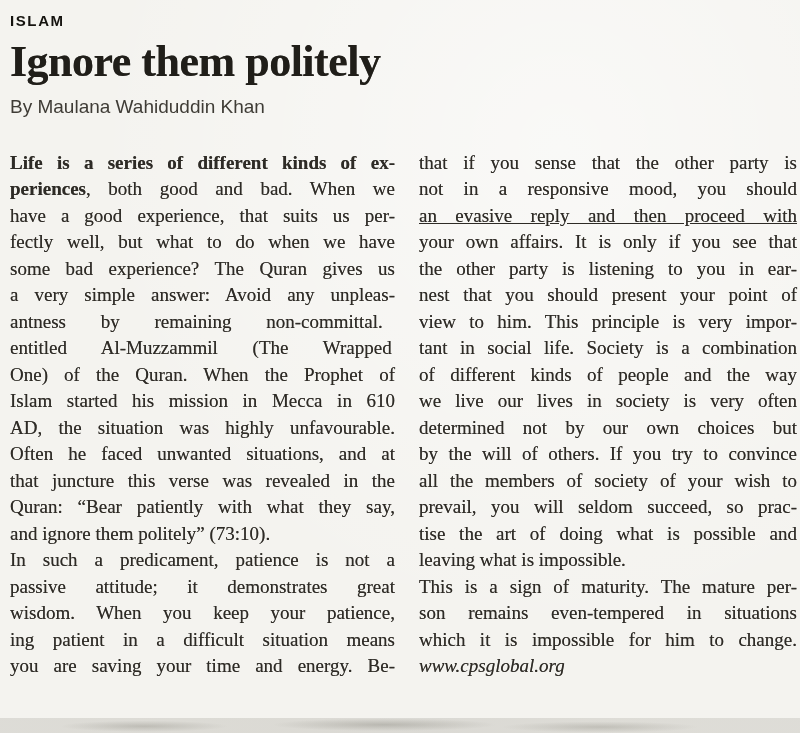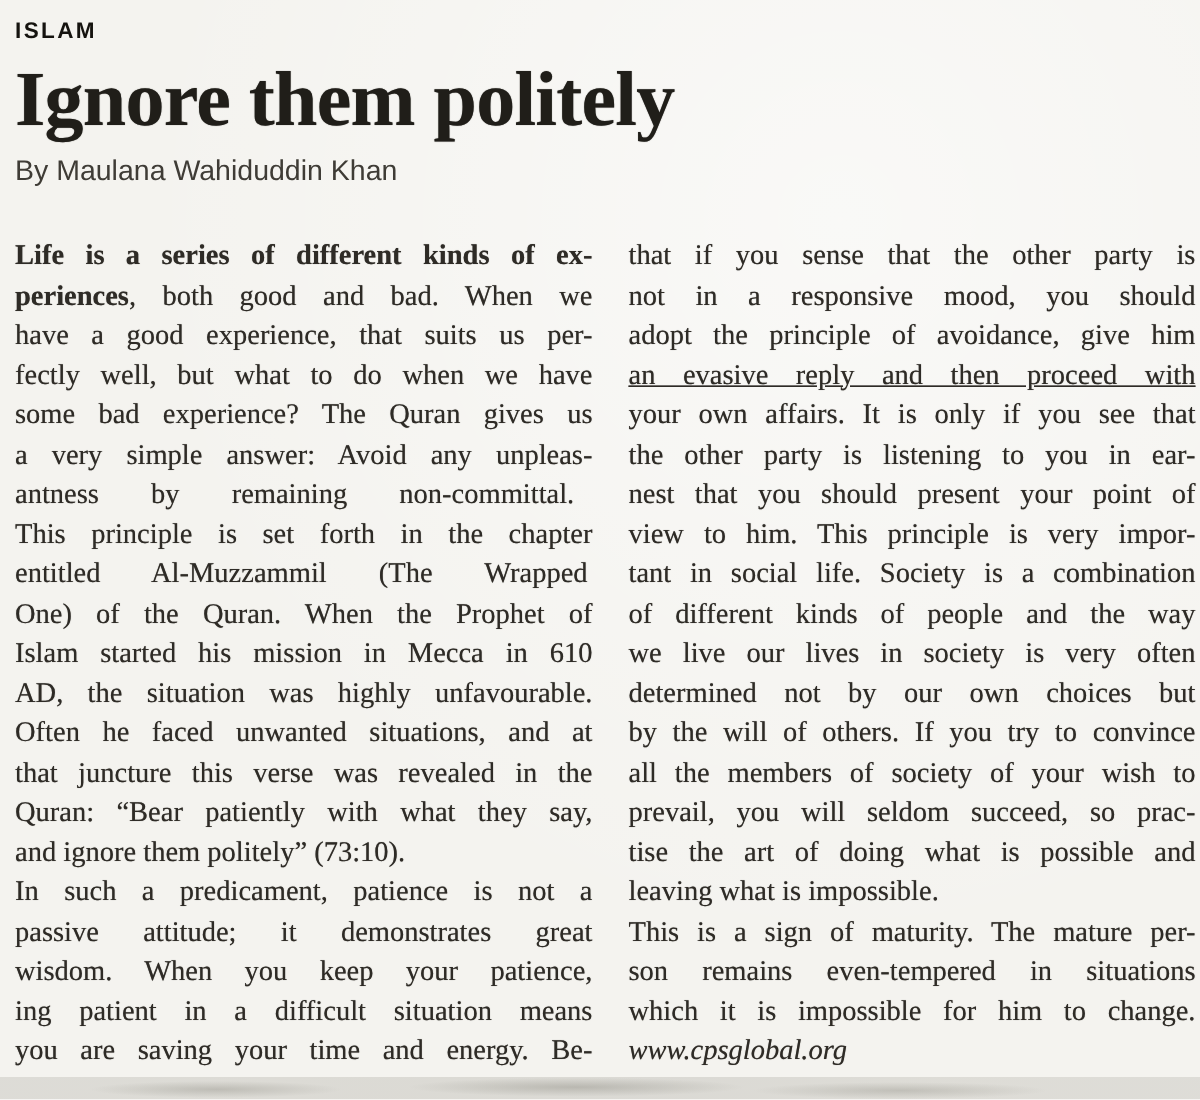--- a/index.html
+++ b/index.html
@@ -13,21 +13,21 @@
     color: #2e2b26;
   }
   .inner { padding: 12px 8px 0 10px; }
   .kicker {
     font-family: "Liberation Sans", sans-serif;
     font-weight: bold; font-size: 15px; line-height: 18px;
     letter-spacing: 1.6px; color: #15130f;
   }
   .headline {
     font-family: "Liberation Serif", serif;
-    font-weight: bold; font-size: 52px; line-height: 1.02;
+    font-weight: bold; font-size: 44px; line-height: 1.02;
     letter-spacing: -0.5px; color: #201e19; margin-top: 10px;
     text-shadow: 0 0 0.6px rgba(32,30,25,0.7);
   }
   .byline {
     font-family: "Liberation Sans", sans-serif;
     font-size: 19px; line-height: 19px; color: #3f3c36; margin-top: 12px;
   }
   .columns { display: flex; gap: 24px; margin-top: 34px; justify-content: space-between; }
   .col { flex: 0 0 auto; }
   .col-left  { width: 385px; }
@@ -58,39 +58,37 @@
     <div class="byline">By Maulana Wahiduddin Khan</div>
     <div class="columns">
       <div class="col col-left">
           <div class="line"><span class="ln" style="word-spacing: 9.51px;"><b>Life is a series of different kinds of ex-</b></span></div>
           <div class="line"><span class="ln" style="word-spacing: 12.86px;"><b>periences</b>, both good and bad. When we</span></div>
           <div class="line"><span class="ln" style="word-spacing: 10.28px;">have a good experience, that suits us per-</span></div>
           <div class="line"><span class="ln" style="word-spacing: 9.01px;">fectly well, but what to do when we have</span></div>
           <div class="line"><span class="ln" style="word-spacing: 10.76px;">some bad experience? The Quran gives us</span></div>
           <div class="line"><span class="ln" style="word-spacing: 11.28px;">a very simple answer: Avoid any unpleas-</span></div>
           <div class="line"><span class="ln" style="word-spacing: 30px;">antness by remaining non-committal.</span></div>
-          <div class="line"><span class="ln" style="word-spacing: 12.26px;">This principle is set forth in the chapter</span></div>
           <div class="line"><span class="ln" style="word-spacing: 30px;">entitled Al-Muzzammil (The Wrapped</span></div>
           <div class="line"><span class="ln" style="word-spacing: 11.33px;">One) of the Quran. When the Prophet of</span></div>
           <div class="line"><span class="ln" style="word-spacing: 9.84px;">Islam started his mission in Mecca in 610</span></div>
           <div class="line"><span class="ln" style="word-spacing: 11.46px;">AD, the situation was highly unfavourable.</span></div>
           <div class="line"><span class="ln" style="word-spacing: 10.26px;">Often he faced unwanted situations, and at</span></div>
           <div class="line"><span class="ln" style="word-spacing: 8.8px;">that juncture this verse was revealed in the</span></div>
           <div class="line"><span class="ln" style="word-spacing: 10.11px;">Quran: “Bear patiently with what they say,</span></div>
           <div class="line short"><span class="ln">and ignore them politely” (73:10).</span></div>
           <div class="line"><span class="ln" style="word-spacing: 12.19px;">In such a predicament, patience is not a</span></div>
           <div class="line"><span class="ln" style="word-spacing: 24.75px;">passive attitude; it demonstrates great</span></div>
           <div class="line"><span class="ln" style="word-spacing: 16.81px;">wisdom. When you keep your patience,</span></div>
           <div class="line"><span class="ln" style="word-spacing: 13.74px;">ing patient in a difficult situation means</span></div>
           <div class="line"><span class="ln" style="word-spacing: 10.3px;">you are saving your time and energy. Be-</span></div>
         </div>
       <div class="col col-right">
           <div class="line"><span class="ln" style="word-spacing: 10.97px; margin-top: 36px;">that if you sense that the other party is</span></div>
           <div class="line"><span class="ln" style="word-spacing: 15.59px;">not in a responsive mood, you should</span></div>
-          <div class="line"><span class="ln" style="word-spacing: 9.45px;">adopt the principle of avoidance, give him</span></div>
           <div class="line"><span class="ln" style="word-spacing: 13.58px; text-decoration: underline;">an evasive reply and then proceed with</span></div>
           <div class="line"><span class="ln" style="word-spacing: 7.1px;">your own affairs. It is only if you see that</span></div>
           <div class="line"><span class="ln" style="word-spacing: 9.17px;">the other party is listening to you in ear-</span></div>
           <div class="line"><span class="ln" style="word-spacing: 8.84px;">nest that you should present your point of</span></div>
           <div class="line"><span class="ln" style="word-spacing: 8.57px;">view to him. This principle is very impor-</span></div>
           <div class="line"><span class="ln" style="word-spacing: 7.72px;">tant in social life. Society is a combination</span></div>
           <div class="line"><span class="ln" style="word-spacing: 10.56px;">of different kinds of people and the way</span></div>
           <div class="line"><span class="ln" style="word-spacing: 9.26px;">we live our lives in society is very often</span></div>
           <div class="line"><span class="ln" style="word-spacing: 13.58px;">determined not by our own choices but</span></div>
           <div class="line"><span class="ln" style="word-spacing: 5.65px;">by the will of others. If you try to convince</span></div>

